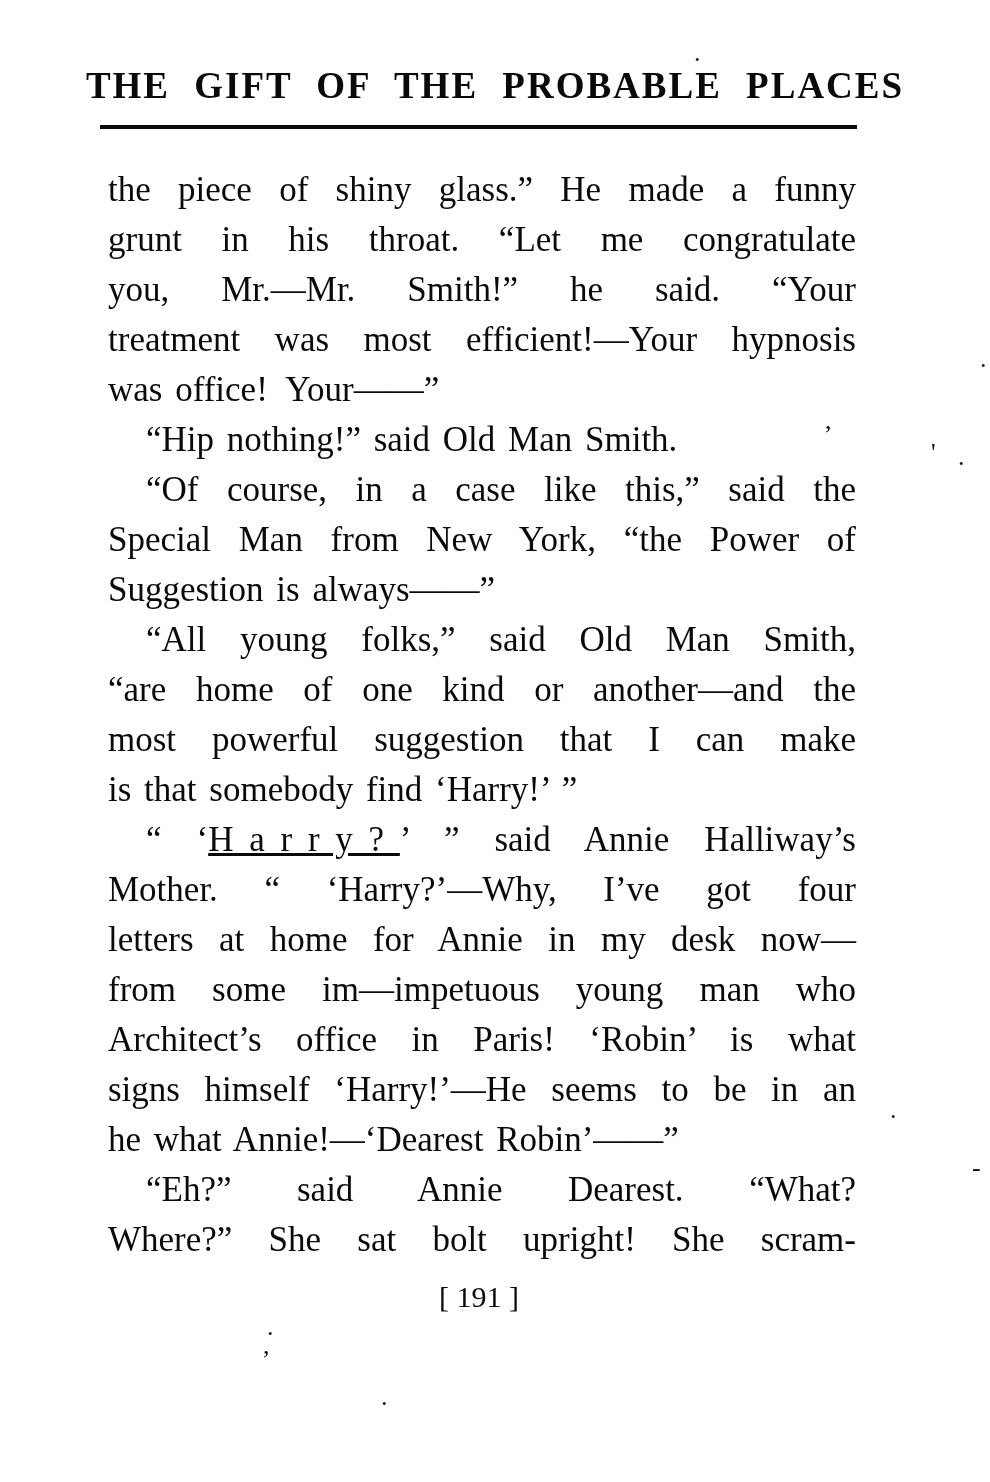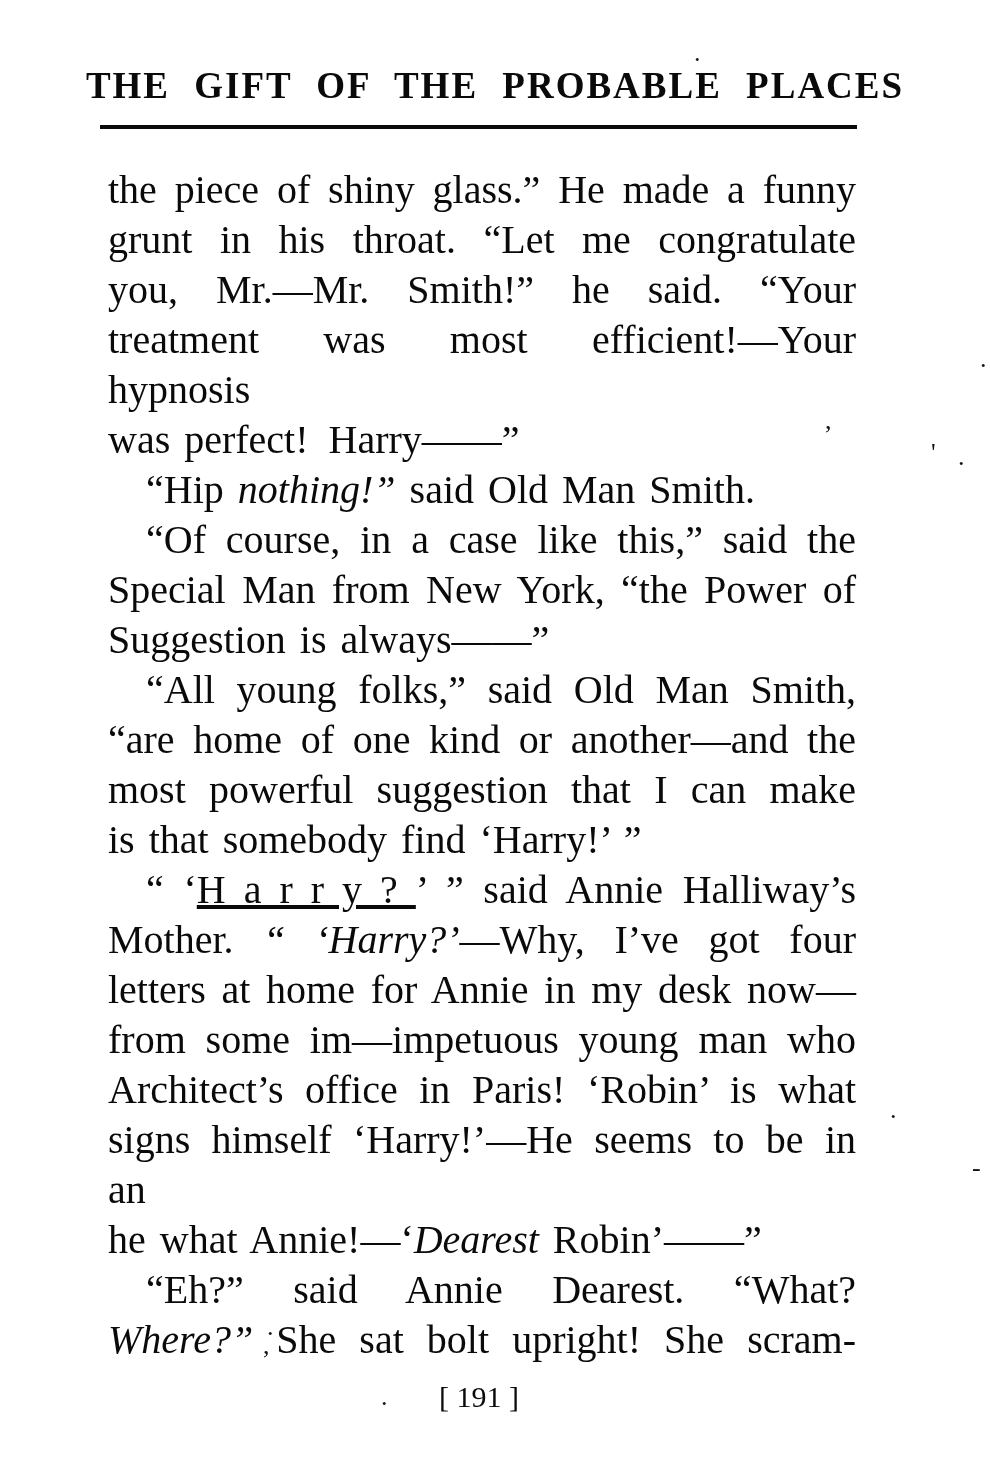--- a/index.html
+++ b/index.html
@@ -25,28 +25,28 @@
   }
   .head-rule {
     margin: 19px 0 0 100px;
     width: 757px;
     height: 4px;
     background: #0a0a0a;
   }
   .body-lines {
     margin: 36px 0 0 108px;
     width: 748px;
-    font-size: 40px;
+    font-size: 35px;
     line-height: 50px;
     word-spacing: 4px;
   }
   .line { text-align: left; white-space: normal; }
   .line.just { text-align: justify; text-align-last: justify; text-justify: inter-word; }
   .line.indent { text-indent: 38px; }
-  .it { font-style: italic; }
+  .it { }
   .ls { letter-spacing: 0.45em; text-decoration: underline; }
   .page-number {
     margin-top: 15px;
     text-align: center;
     font-size: 30px;
     line-height: 34px;
     transform: translateX(-16px);
   }
   .scan-mark {
     position: absolute;
@@ -59,21 +59,21 @@
 <body>
 
 <div class="page">
   <div class="running-head">THE GIFT OF THE PROBABLE PLACES</div>
   <div class="head-rule"></div>
   <div class="body-lines">
       <div class="line just"><span>the piece of shiny glass.” He made a funny</span></div>
       <div class="line just"><span>grunt in his throat. “Let me congratulate</span></div>
       <div class="line just"><span>you, Mr.—Mr. Smith!” he said. “Your</span></div>
       <div class="line just"><span>treatment was most efficient!—Your hypnosis</span></div>
-      <div class="line"><span>was perfect! Harry——”</span></div>
+      <div class="line"><span>was office! Your——”</span></div>
       <div class="line indent"><span>“Hip </span><span class="it">nothing!”</span><span> said Old Man Smith.</span></div>
       <div class="line indent just"><span>“Of course, in a case like this,” said the</span></div>
       <div class="line just"><span>Special Man from New York, “the Power of</span></div>
       <div class="line"><span>Suggestion is always——”</span></div>
       <div class="line indent just"><span>“All young folks,” said Old Man Smith,</span></div>
       <div class="line just"><span>“are home of one kind or another—and the</span></div>
       <div class="line just"><span>most powerful suggestion that I can make</span></div>
       <div class="line"><span>is that somebody find ‘Harry!’ ”</span></div>
       <div class="line indent just"><span>“ ‘</span><span class="ls">Harry?</span><span>’ ” said Annie Halliway’s</span></div>
       <div class="line just"><span>Mother. </span><span class="it">“ ‘Harry?’</span><span>—Why, I’ve got four</span></div>

